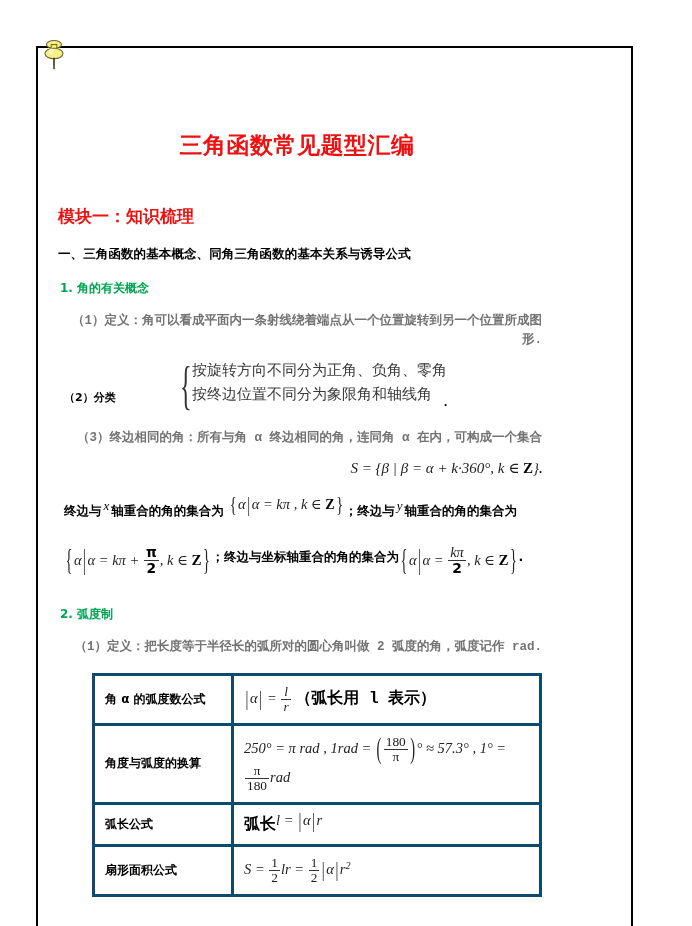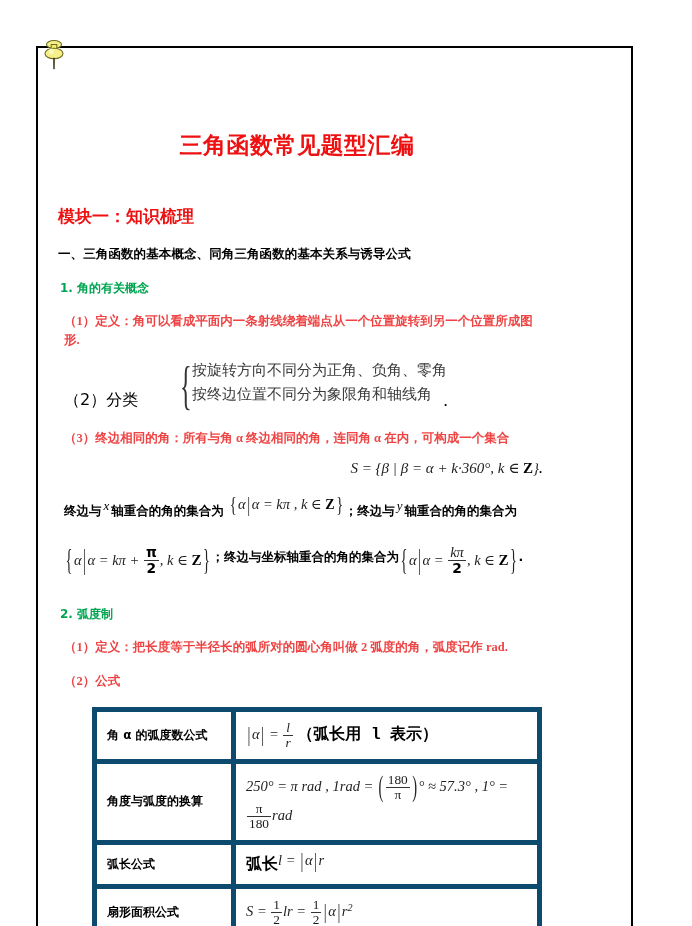--- a/index.html
+++ b/index.html
@@ -74,24 +74,25 @@
     font-weight: bold;
     font-size: 12px;
     color: #00a551;
     margin: 17px 0 0 8px;
     font-family: "DejaVu Sans", "Liberation Sans", sans-serif;
   }
 
   .para {
     font-weight: bold;
     font-size: 12.5px;
-    color: #ef4444;
+    color: #737373;
     margin: 15px 0 0 12px;
     line-height: 1.5;
-    font-family: Liberation Serif, serif;
+    font-family: Liberation Mono, monospace;
+    text-align: right;
   }
 
   
   .mth {
     font-family: "Liberation Serif", "DejaVu Serif", serif;
     font-style: italic;
     font-weight: normal;
     color: #222;
   }
   .bbZ { font-weight: bold; font-style: normal; font-family: "Liberation Serif", serif; }
@@ -124,22 +125,22 @@
 
   
   .class-block {
     position: relative;
     margin: 10px 0 0 0;
     height: 54px;
   }
   .class-label {
     position: absolute;
     left: 12px; top: 30px;
-    font-weight: normal;
-    font-size: 16px;
+    font-weight: bold;
+    font-size: 11px;
     font-family: "DejaVu Sans", "Liberation Sans", sans-serif;
   }
   .brace {
     position: absolute;
     left: 128px; top: 0px;
     font-size: 27px;
     line-height: 1;
     transform: scaleY(1.95) scaleX(.9);
     transform-origin: left top;
     color: #333;
@@ -197,21 +198,21 @@
   }
 
   
   table.formula-table {
     margin: 16px 0 0 40px;
     border-collapse: collapse;
     width: 450px;
     background: #fff;
   }
   table.formula-table td {
-    border: 5px solid #0c4a6e;
+    border: 3px solid #0c4a6e;
     padding: 9px 10px;
     vertical-align: middle;
   }
   table.formula-table td.lab {
     width: 139px;
     font-weight: bold;
     font-size: 12px;
     color: #000;
     font-family: "DejaVu Sans", "Liberation Sans", sans-serif;
   }
@@ -293,23 +294,20 @@
 
   <div class="sub-head" style="margin-top:30px;">
     <span>2.</span>
     <span>弧度制</span>
   </div>
 
   <div class="para">
     <span>（1）定义：</span><span>把长度等于半径长的弧所对的圆心角叫做 2 弧度的角，弧度记作 rad.</span>
   </div>
 
-  <div class="para">
-    <span>（2）公式</span>
-  </div>
 
   <table class="formula-table">
     <tbody>
       <tr class="row-tall">
         <td class="lab">角 α 的弧度数公式</td>
         <td class="val">
           <span class="mth up brk brk-sm">|</span><span class="mth">α</span><span class="mth up brk brk-sm">|</span><span class="mth up"> = </span><span class="frac"><span class="num"><span class="mth">l</span></span><span class="den"><span class="mth">r</span></span></span>
           <span class="val-note">（弧长用 l 表示）</span>
         </td>
       </tr>

